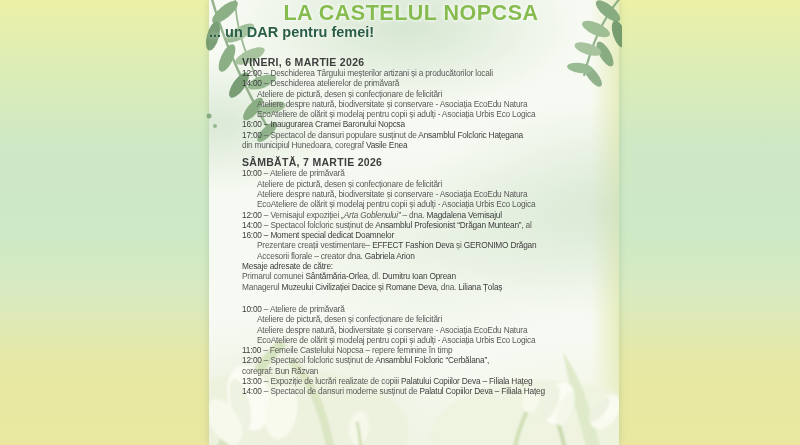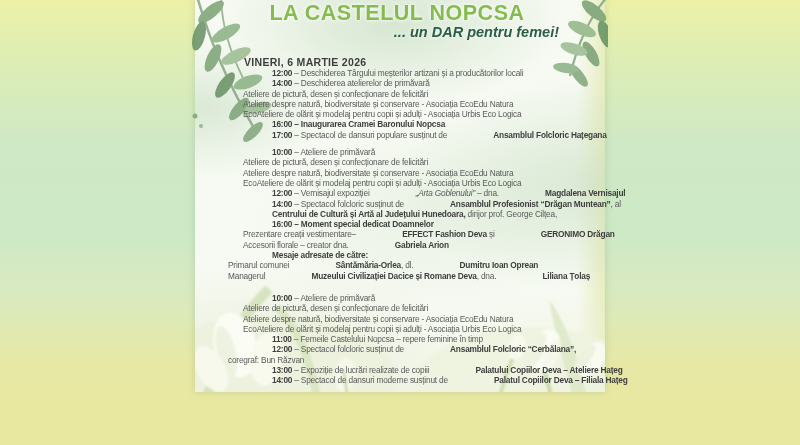--- a/index.html
+++ b/index.html
@@ -7,21 +7,21 @@
     width:800px; height:445px; overflow:hidden; position:relative;
     font-family:"Liberation Sans", sans-serif;
     --title-green:#86bc4f; --subtitle-green:#2b5e46;
     --text-dark:#3e3e3e; --text-body:#5a5a5a;
   }
   .page {
     position:absolute; inset:0;
     background:linear-gradient(180deg,#edf1a7 0%,#ddedb5 14%,#cfe8c5 32%,#cde9c6 52%,#d9eac0 66%,#e7e8a4 82%,#eae8a0 100%);
   }
   .poster {
-    position:absolute; left:195px; top:0; width:410px; height:392px;
+    position:absolute; left:209px; top:0; width:410px; height:445px;
     background-color:#f7faf3;
     background-image:
       radial-gradient(ellipse 250px 120px at 48% 6%, rgba(203,224,197,0.75) 0%, rgba(203,224,197,0) 70%),
       radial-gradient(ellipse 180px 100px at 2% 28%, rgba(196,219,190,0.55) 0%, rgba(196,219,190,0) 70%),
       radial-gradient(ellipse 270px 150px at 97% 47%, rgba(199,222,192,0.62) 0%, rgba(199,222,192,0) 72%),
       radial-gradient(ellipse 230px 130px at 55% 56%, rgba(214,230,207,0.40) 0%, rgba(214,230,207,0) 75%),
       radial-gradient(ellipse 300px 170px at 18% 100%, rgba(226,233,205,0.85) 0%, rgba(226,233,205,0) 75%),
       radial-gradient(ellipse 220px 150px at 88% 102%, rgba(238,241,214,0.85) 0%, rgba(238,241,214,0) 75%),
       linear-gradient(90deg, rgba(231,237,187,0) 93%, rgba(228,235,182,0.85) 100%);
     box-shadow:0 0 7px rgba(110,135,100,0.28);
@@ -31,40 +31,39 @@
   .deco-tr { right:-3px; top:-4px; }
   .deco-bottom { left:0; bottom:0; }
   .title {
     position:absolute; top:1px; left:0; right:6px; z-index:2;
     text-align:center; font-weight:bold; font-size:21.5px; line-height:24px;
     letter-spacing:0.5px; color:var(--title-green);
     text-shadow:0 0 5px rgba(255,255,255,0.95), 0 0 2px rgba(255,255,255,0.85);
   }
   .subtitle {
     position:absolute; top:24px; left:0; right:46px; z-index:2;
-    text-align:right; font-weight:bold; font-size:14.5px; line-height:16px;
+    text-align:left; font-weight:bold; font-size:14.5px; line-height:16px;
     color:var(--subtitle-green);
     text-shadow:0 0 4px rgba(255,255,255,0.9);
-    font-style:italic;
   }
   .schedule { position:absolute; left:33px; top:57px; width:360px; z-index:2; }
   .day { margin:0; }
   .day:nth-of-type(2) { margin-top:7px; }
   .day:nth-of-type(3) { margin-top:12px; }
   .day-heading {
     font-size:10.5px; font-weight:bold; line-height:11px;
-    letter-spacing:0.3px; color:var(--text-dark);margin-left:16px;
+    letter-spacing:0.3px; color:var(--text-dark);
   }
   .line {
     font-size:8.3px; line-height:10.3px; letter-spacing:-0.2px;
     color:var(--text-body); white-space:nowrap;
   }
   .line.indent { padding-left:15px; }
-  .line .b { font-weight:bold; color:var(--text-dark);margin-left:44px; }
-  .line .it { font-style:italic;margin-left:44px; }
+  .line .b { font-weight:normal; color:var(--text-dark); }
+  .line .it { font-style:italic; }
 </style>
 </head>
 <body style="--title-green: #86bc4f; --subtitle-green: #2b5e46; --text-dark: #3e3e3e; --text-body: #5a5a5a;">
 
 <div class="page"></div>
 
 <div class="poster">
 
   <svg class="deco deco-tl" width="100" height="170" viewBox="0 0 100 170">
     <g opacity="0.88">
@@ -139,41 +138,42 @@
   <div class="schedule">
       <div class="day">
         <div class="day-heading">VINERI, 6 MARTIE 2026</div>
         <div class="line"><span class="b">12:00</span><span> – Deschiderea Târgului meșterilor artizani și a producătorilor locali</span></div>
         <div class="line"><span class="b">14:00</span><span> – Deschiderea atelierelor de primăvară</span></div>
         <div class="line indent"><span>Ateliere de pictură, desen și confecționare de felicitări</span></div>
         <div class="line indent"><span>Ateliere despre natură, biodiversitate și conservare - Asociația EcoEdu Natura</span></div>
         <div class="line indent"><span>EcoAteliere de olărit și modelaj pentru copii și adulți - Asociația Urbis Eco Logica</span></div>
         <div class="line"><span class="b">16:00 – Inaugurarea Cramei Baronului Nopcsa</span></div>
         <div class="line"><span class="b">17:00</span><span> – Spectacol de dansuri populare susținut de </span><span class="b">Ansamblul Folcloric Hațegana</span></div>
+        <div class="line"><span>din municipiul Hunedoara, coregraf </span><span class="b">Vasile Enea</span></div>
       </div>
       <div class="day">
+        <div class="day-heading">SÂMBĂTĂ, 7 MARTIE 2026</div>
         <div class="line"><span class="b">10:00</span><span> – Ateliere de primăvară</span></div>
         <div class="line indent"><span>Ateliere de pictură, desen și confecționare de felicitări</span></div>
         <div class="line indent"><span>Ateliere despre natură, biodiversitate și conservare - Asociația EcoEdu Natura</span></div>
         <div class="line indent"><span>EcoAteliere de olărit și modelaj pentru copii și adulți - Asociația Urbis Eco Logica</span></div>
         <div class="line"><span class="b">12:00</span><span> – Vernisajul expoziției </span><span class="it">„Arta Goblenului”</span><span> – dna. </span><span class="b">Magdalena Vernisajul</span></div>
         <div class="line"><span class="b">14:00</span><span> – Spectacol folcloric susținut de </span><span class="b">Ansamblul Profesionist “Drăgan Muntean”</span><span>, al</span></div>
-        <div class="line"><span class="b">Centrului de Cultură și Artă al Județului Hunedoara,</span><span> dirijor prof. George Cilțea,</span></div>
         <div class="line"><span class="b">16:00 – Moment special dedicat Doamnelor</span></div>
         <div class="line indent"><span>Prezentare creații vestimentare– </span><span class="b">EFFECT Fashion Deva</span><span> și </span><span class="b">GERONIMO Drăgan</span></div>
         <div class="line indent"><span>Accesorii florale – creator dna. </span><span class="b">Gabriela Arion</span></div>
         <div class="line"><span class="b">Mesaje adresate de către:</span></div>
         <div class="line"><span>Primarul comunei </span><span class="b">Sântămăria-Orlea</span><span>, dl. </span><span class="b">Dumitru Ioan Oprean</span></div>
         <div class="line"><span>Managerul </span><span class="b">Muzeului Civilizației Dacice și Romane Deva</span><span>, dna. </span><span class="b">Liliana Țolaș</span></div>
       </div>
       <div class="day">
         <div class="line"><span class="b">10:00</span><span> – Ateliere de primăvară</span></div>
         <div class="line indent"><span>Ateliere de pictură, desen și confecționare de felicitări</span></div>
         <div class="line indent"><span>Ateliere despre natură, biodiversitate și conservare - Asociația EcoEdu Natura</span></div>
         <div class="line indent"><span>EcoAteliere de olărit și modelaj pentru copii și adulți - Asociația Urbis Eco Logica</span></div>
         <div class="line"><span class="b">11:00</span><span> – Femeile Castelului Nopcsa – repere feminine în timp</span></div>
         <div class="line"><span class="b">12:00</span><span> – Spectacol folcloric susținut de </span><span class="b">Ansamblul Folcloric “Cerbălana”,</span></div>
         <div class="line"><span>coregraf: Bun Răzvan</span></div>
-        <div class="line"><span class="b">13:00</span><span> – Expoziție de lucrări realizate de copiii </span><span class="b">Palatului Copiilor Deva – Ateliere Hațeg</span></div>
+        <div class="line"><span class="b">13:00</span><span> – Expoziție de lucrări realizate de copiii </span><span class="b">Palatului Copiilor Deva – Filiala Hațeg</span></div>
         <div class="line"><span class="b">14:00</span><span> – Spectacol de dansuri moderne susținut de </span><span class="b">Palatul Copiilor Deva – Filiala Hațeg</span></div>
       </div>
     </div>
 </div>
 
 </body></html>

